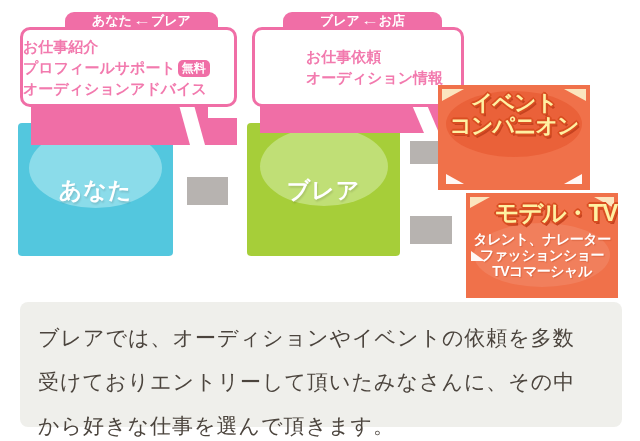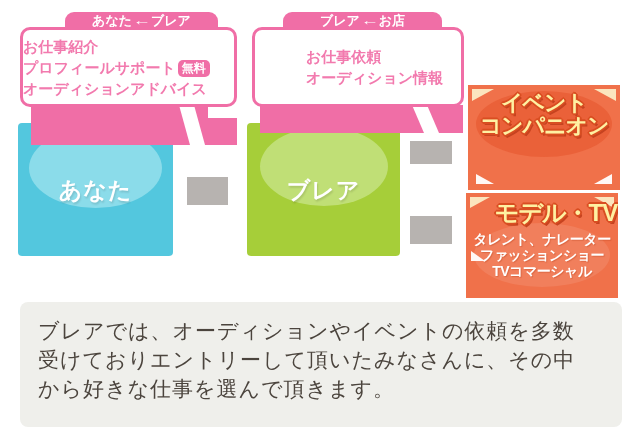--- a/index.html
+++ b/index.html
@@ -49,21 +49,21 @@
     position:absolute;width:100%;text-align:center;color:#ffffff;font-weight:bold;
     font-size:14px;line-height:16px;letter-spacing:-0.5px;
     text-shadow:1px 1px 1px rgba(180,60,20,0.35);
   }
   .wedge{position:absolute;}
   .wedge.cream{background:rgba(252,239,200,0.92);}
   .wedge.white{background:rgba(255,255,255,0.95);}
   
   .panel{
     background:#EFEFEB;border-radius:8px;color:#4B443D;
-    font-size:21px;line-height:29px;letter-spacing:1px;
+    font-size:21px;line-height:44px;letter-spacing:1px;
     padding:14px 38px 0 18px;box-sizing:border-box;
   }
 </style>
 </head>
 <body>
 
 <div id="stage">
 
   <div class="abs actor" style="left:18px;top:123px;width:155px;height:133px;background:#53C7DE;">
     <div class="dome" style="left:11px;top:5px;width:133px;height:80px;background:#8BDCEA;"></div>
@@ -100,21 +100,21 @@
   </div>
 
   <div class="abs tab" style="left:283px;top:12px;width:159px;">
     <span>ブレア</span><span class="arrow">←</span><span>お店</span>
   </div>
   <div class="abs bubble-body" style="left:252px;top:27px;width:212px;height:80px;padding-left:51px;">
     <div class="bline">お仕事依頼</div>
     <div class="bline">オーディション情報</div>
   </div>
 
-  <div class="abs card" style="left:468px;top:85px;width:152px;height:105px;">
+  <div class="abs card" style="left:438px;top:85px;width:152px;height:105px;">
     <div class="blob" style="left:8px;top:6px;width:136px;height:66px;background:#EA6139;"></div>
     <div class="wedge cream" style="left:4px;top:4px;width:22px;height:12px;clip-path:polygon(0 0,100% 0,0 100%);"></div>
     <div class="wedge cream" style="right:4px;top:4px;width:22px;height:12px;clip-path:polygon(0 0,100% 0,100% 100%);"></div>
     <div class="wedge white" style="left:8px;bottom:6px;width:18px;height:10px;clip-path:polygon(0 0,100% 100%,0 100%);"></div>
     <div class="wedge white" style="right:8px;bottom:6px;width:18px;height:10px;clip-path:polygon(100% 0,100% 100%,0 100%);"></div>
     <div class="ctitle" style="top:6px;">
       <div>イベント</div>
       <div>コンパニオン</div>
     </div>
   </div>

